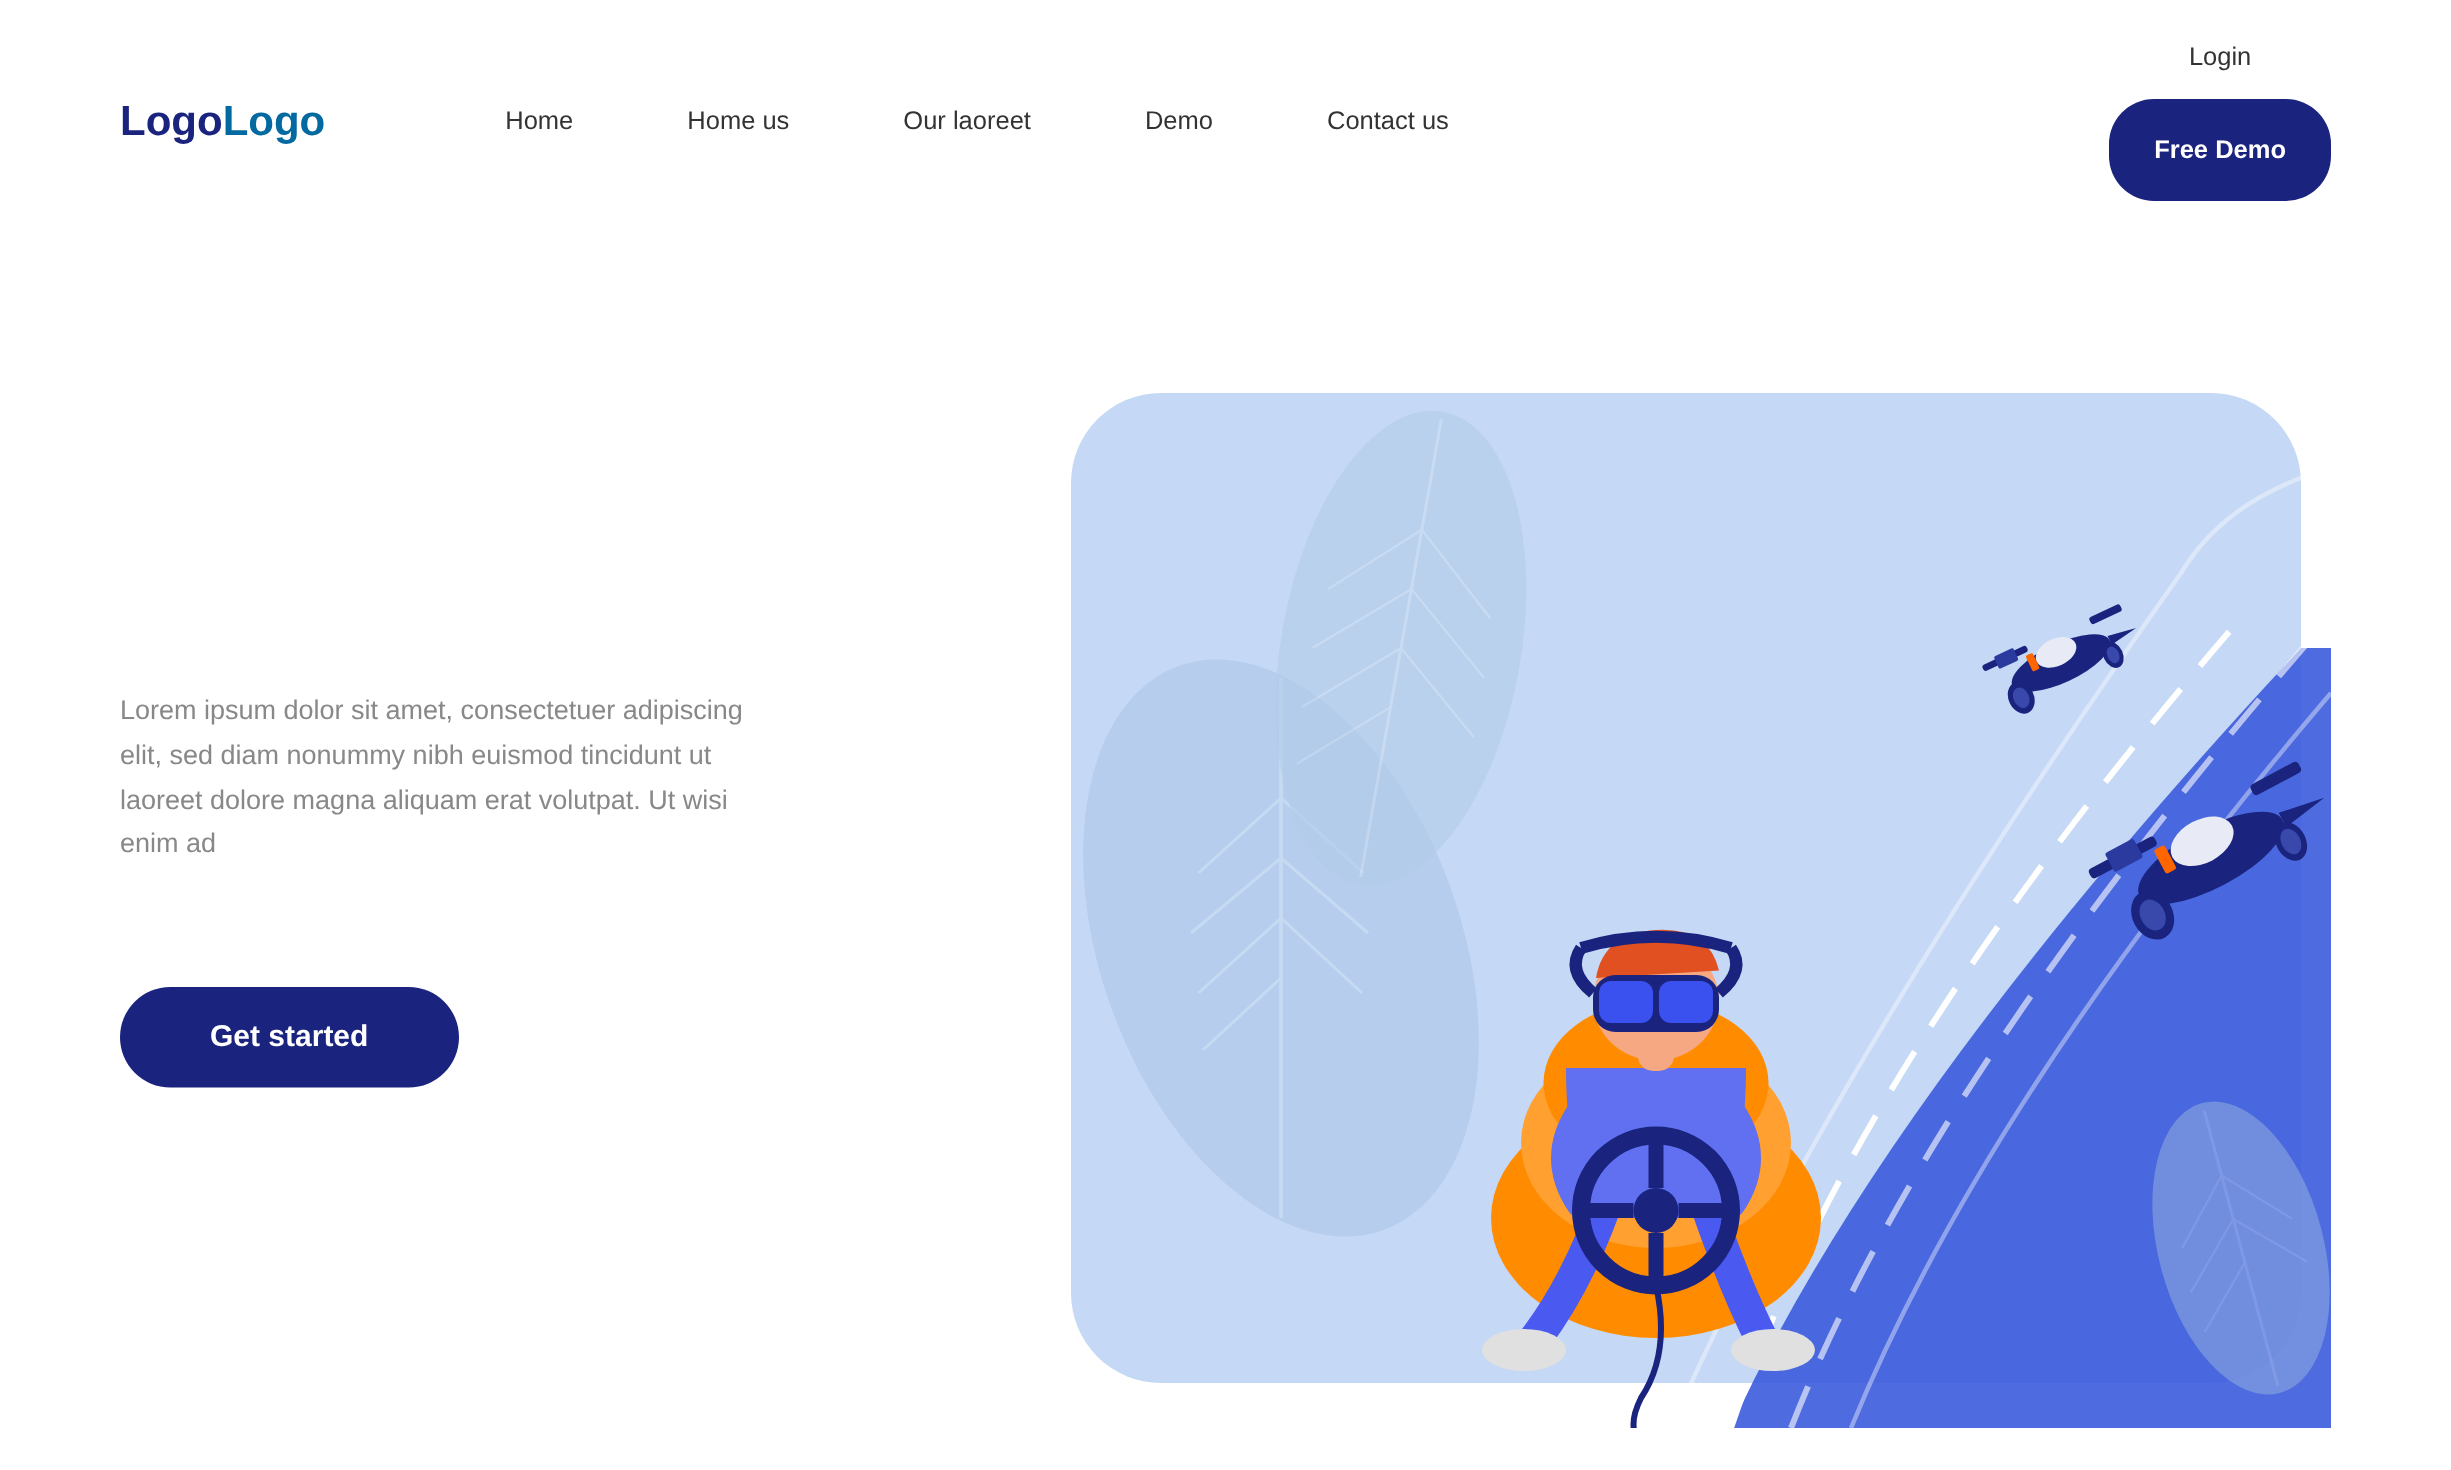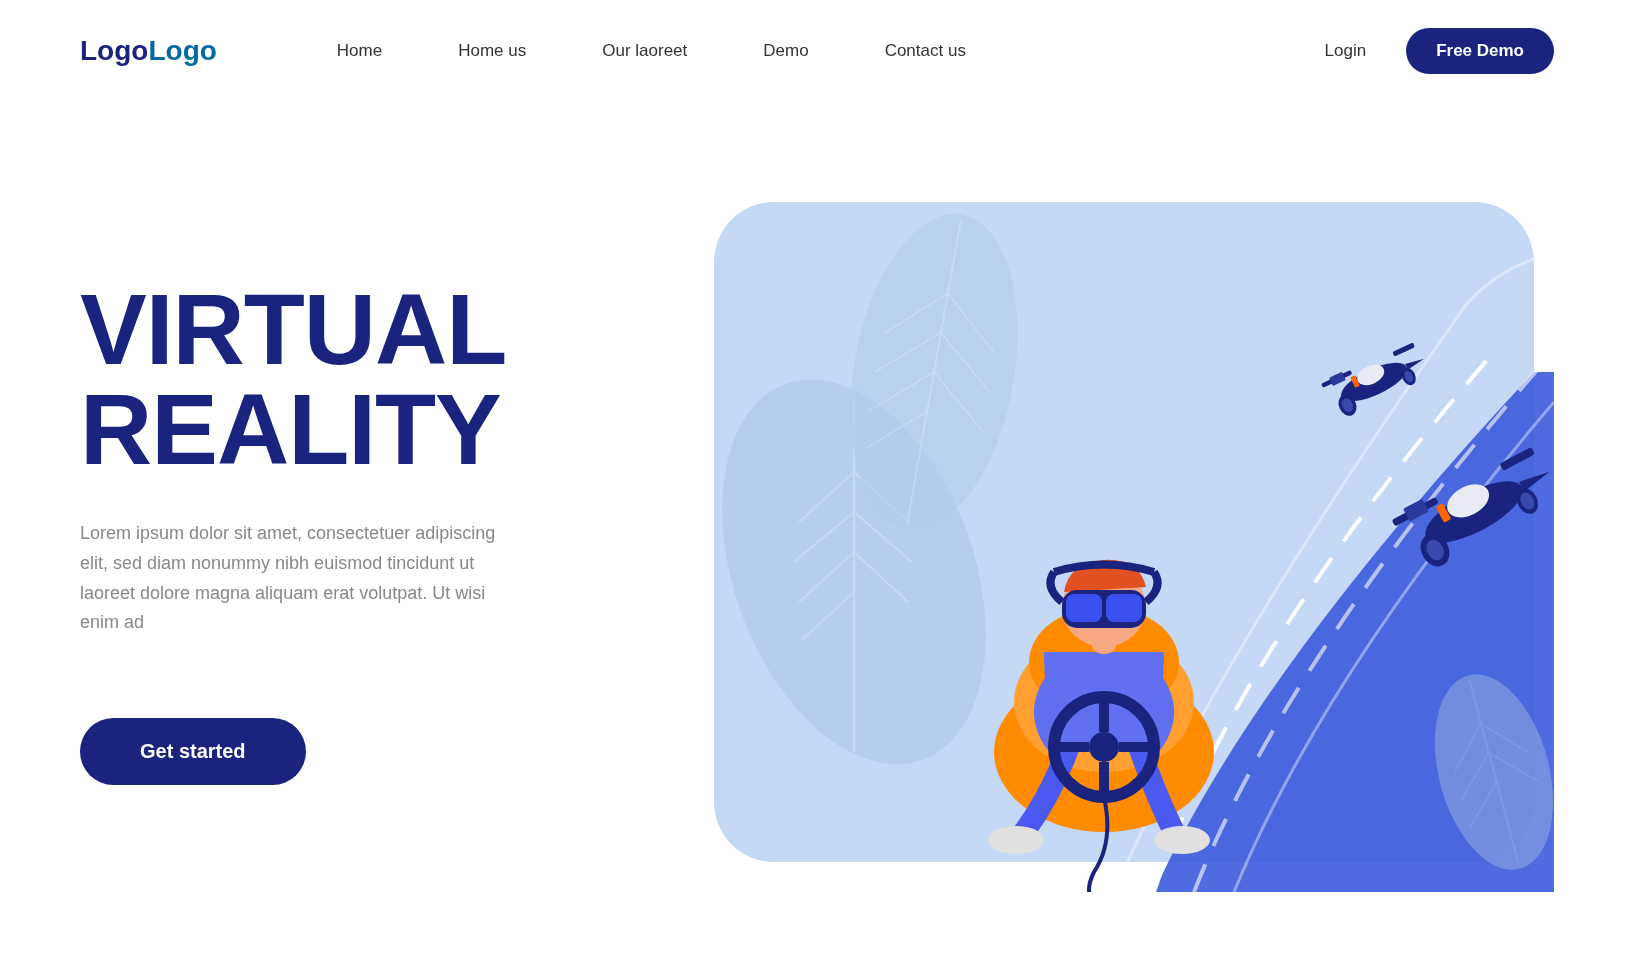--- a/index.html
+++ b/index.html
@@ -36,36 +36,37 @@
     .nav-links a {
       text-decoration: none;
       color: #333;
       font-size: 17px;
       font-weight: 400;
     }
 
     .nav-actions {
       display: flex;
       align-items: center;
-      gap: 40px;
+      gap: 18px;
+      flex-direction: column;
     }
     .btn-login {
       background: none;
       border: none;
       font-size: 17px;
       color: #333;
       cursor: pointer;
       font-weight: 500;
     }
     .btn-free-demo {
       background: #1a237e;
       color: #fff;
       border: none;
       border-radius: 30px;
-      padding: 13px 30px;
+      padding: 24px 30px;
       font-size: 17px;
       font-weight: 600;
       cursor: pointer;
     }
 
     
     .hero {
       display: flex;
       align-items: center;
       padding: 40px 80px 60px 80px;
@@ -156,24 +157,20 @@
     <li><a href="#">Contact us</a></li>
   </ul>
   <div class="nav-actions">
     <button class="btn-login">Login</button>
     <button class="btn-free-demo">Free Demo</button>
   </div>
 </nav>
 
 <section class="hero">
   <div class="hero-left">
-    <div class="hero-title">
-      <div>VIRTUAL</div>
-      <div>REALITY</div>
-    </div>
     <p class="hero-desc">Lorem ipsum dolor sit amet, consectetuer adipiscing elit, sed diam nonummy nibh euismod tincidunt ut laoreet dolore magna aliquam erat volutpat. Ut wisi enim ad</p>
     <button class="btn-get-started">Get started</button>
   </div>
 
   <div class="hero-right">
     <div class="illustration-container">
 
       <div class="bg-shape"></div>
 
       <svg class="road-svg" viewBox="0 0 900 720" xmlns="http://www.w3.org/2000/svg">

